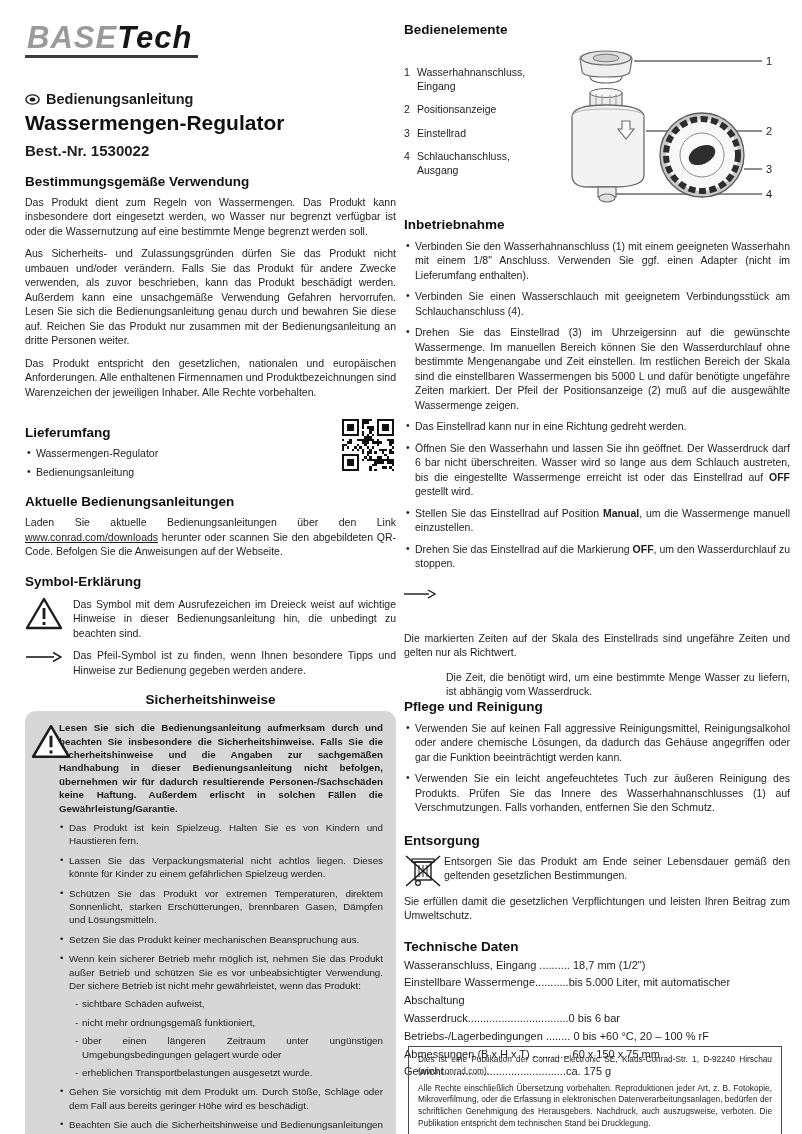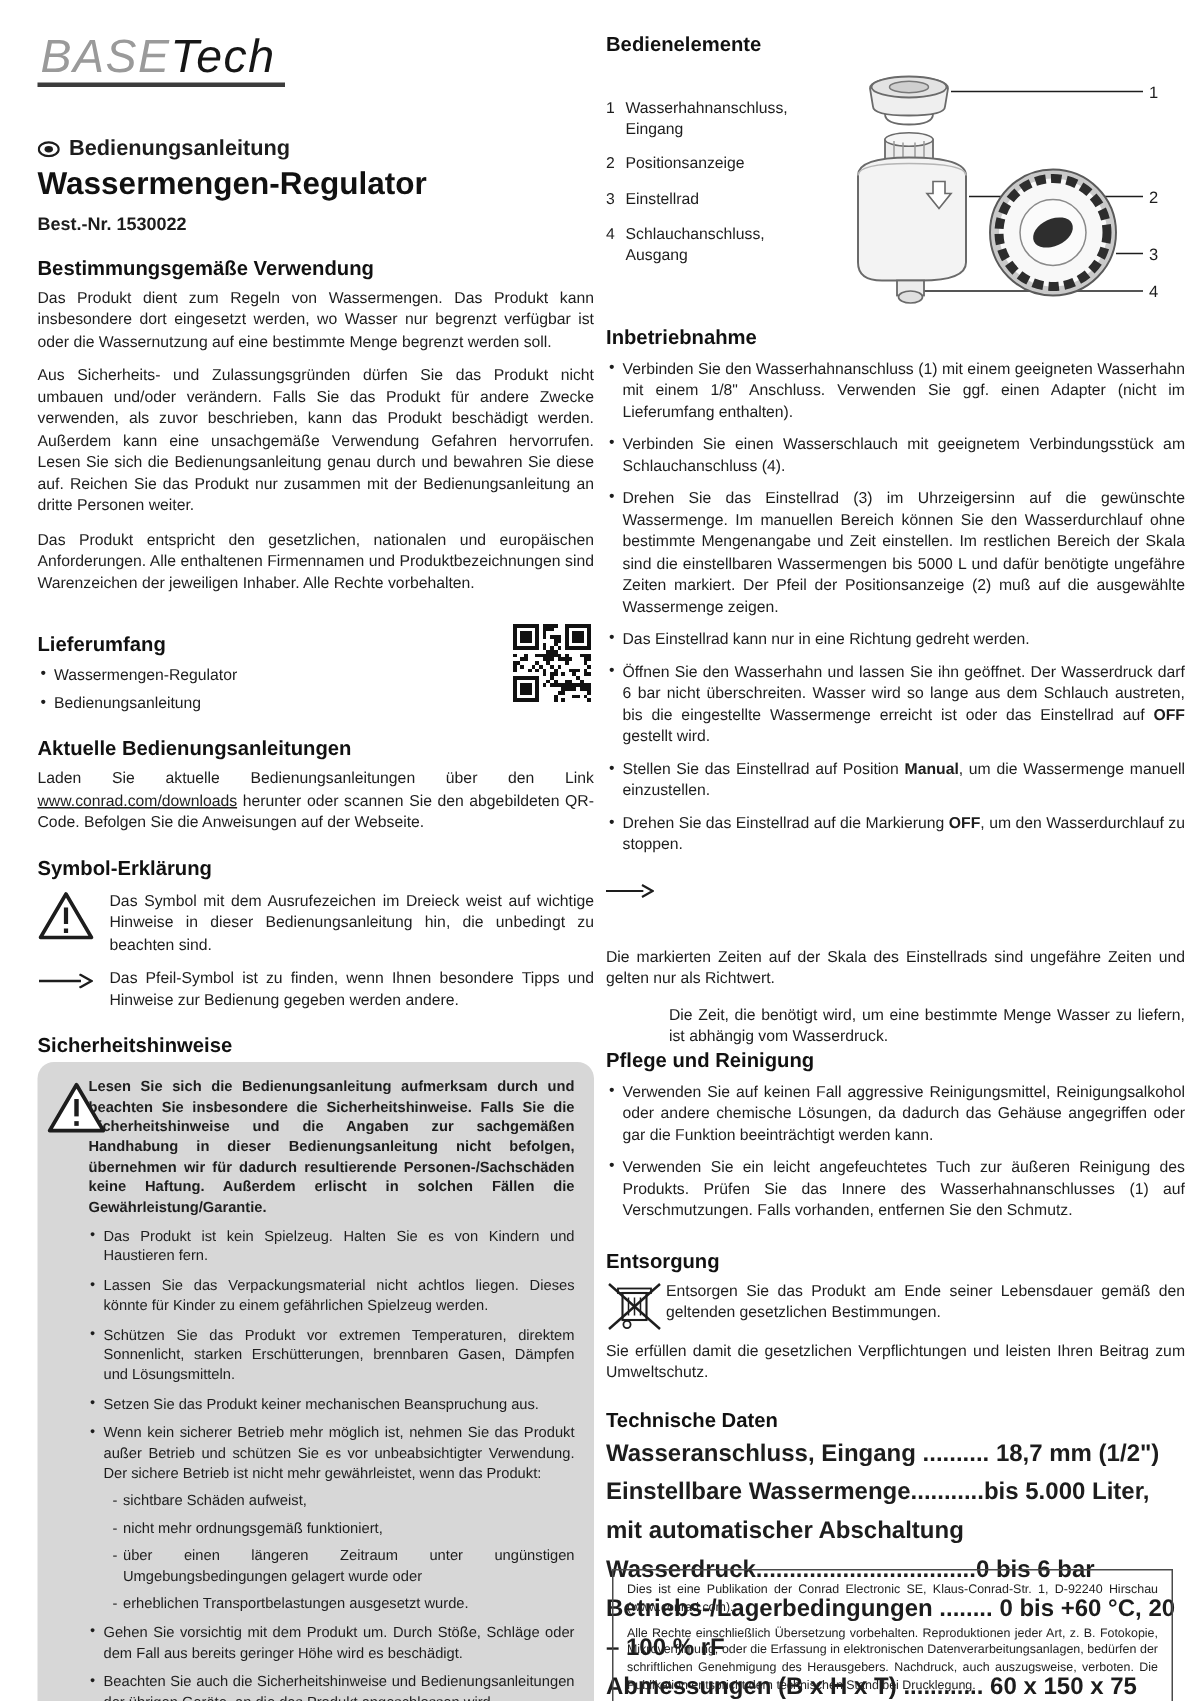--- a/index.html
+++ b/index.html
@@ -5,28 +5,28 @@
   html,body{margin:0;padding:0;background:#888;}
   .page{
     width:802px;height:1134px;position:relative;background:#ffffff;
     font-family:"Liberation Sans","DejaVu Sans",sans-serif;color:#1d1d1d;
     overflow:hidden;margin:0 auto;
   }
   .col-left{position:absolute;left:25px;top:22px;width:371px;}
   .col-right{position:absolute;left:404px;top:14px;width:386px;}
 
   
-  .logo{display:inline-block;font-style:italic;font-weight:normal;font-size:31px;
+  .logo{display:inline-block;font-style:italic;font-weight:bold;font-size:31px;
         letter-spacing:1px;border-bottom:3px solid #3c3c3c;padding:0 6px 2px 2px;line-height:1;}
   .logo .base{color:#9a9a9a;}
   .logo .tech{color:#161616;}
 
   .doc-type{margin-top:33px;font-size:14.5px;font-weight:bold;display:flex;align-items:center;gap:6px;}
   .product-title{font-size:21px;font-weight:bold;margin-top:4px;color:#111;}
-  .order-no{font-size:12px;font-weight:bold;margin-top:7px;}
+  .order-no{font-size:15px;font-weight:bold;margin-top:7px;}
 
   h2{font-size:13.5px;font-weight:bold;color:#111;margin:15px 0 6px 0;}
   .body-text{font-size:10.5px;line-height:1.38;text-align:justify;margin:0 0 8px 0;}
 
   
   .delivery{position:relative;margin-top:26px;}
   .del-item{position:relative;font-size:10.5px;line-height:1.38;padding-left:11px;margin-top:4px;}
   .del-item::before{content:"•";position:absolute;left:2px;top:-1px;}
   .qr{position:absolute;right:2px;top:-6px;width:52px;height:52px;}
 
@@ -60,21 +60,21 @@
            padding-left:11px;margin-top:7px;}
   .op-item::before{content:"•";position:absolute;left:2px;top:-1px;}
 
   .note-row{display:flex;gap:12px;margin-top:14px;flex-direction:column;}
   .note-arrow{flex:0 0 30px;padding-top:4px;}
   .note-text{font-size:10.5px;line-height:1.38;text-align:justify;}
   .note-follow{font-size:10.5px;line-height:1.38;text-align:justify;margin:10px 0 0 42px;}
 
   .disposal-row{display:flex;margin-top:6px;}
   .disposal-icon{flex:0 0 40px;}
-  .tech-row{font-size:16px;line-height:1.62;font-weight:bold;}
+  .tech-row{font-size:11px;line-height:1.62;}
 
   
   .footer-box{position:absolute;left:408px;top:1046px;width:374px;border:1px solid #4a4a4a;
               padding:7px 9px;box-sizing:border-box;font-size:8.3px;line-height:1.42;color:#222;}
   .footer-box p{margin:0 0 5px 0;text-align:justify;}
 
   svg{display:block;}
   .qr{shape-rendering:crispEdges;}
 </style>
 </head>
@@ -136,21 +136,21 @@
     <div class="sym-row">
       <div class="sym-icon" style="padding-top:4px;">
         <svg width="36" height="10" viewBox="0 0 36 10">
           <line x1="0" y1="5" x2="28" y2="5" stroke="#1d1d1d" stroke-width="1.6"></line>
           <path d="M27 0.5 L35 5 L27 9.5" fill="none" stroke="#1d1d1d" stroke-width="1.6"></path>
         </svg>
       </div>
       <div class="sym-text">Das Pfeil-Symbol ist zu finden, wenn Ihnen besondere Tipps und Hinweise zur Bedienung gegeben werden andere.</div>
     </div>
 
-    <h2 style="margin-bottom:4px;">Sicherheitshinweise</h2>
+    <h2 style="margin-bottom:4px;text-align:center;">Sicherheitshinweise</h2>
     <div class="safety-box">
       <div class="safety-tri">
         <svg width="40" height="36" viewBox="0 0 38 34">
           <path d="M19 2 L36 31 L2 31 Z" fill="#ffffff" stroke="#1d1d1d" stroke-width="2.4" stroke-linejoin="round"></path>
           <rect x="17.6" y="11" width="2.8" height="11" fill="#1d1d1d"></rect>
           <rect x="17.6" y="25" width="2.8" height="3" fill="#1d1d1d"></rect>
         </svg>
       </div>
       <div class="safety-intro">Lesen Sie sich die Bedienungsanleitung aufmerksam durch und beachten Sie insbesondere die Sicherheitshinweise. Falls Sie die Sicherheitshinweise und die Angaben zur sachgemäßen Handhabung in dieser Bedienungsanleitung nicht befolgen, übernehmen wir für dadurch resultierende Personen-/Sachschäden keine Haftung. Außerdem erlischt in solchen Fällen die Gewährleistung/Garantie.</div>
       <div>

